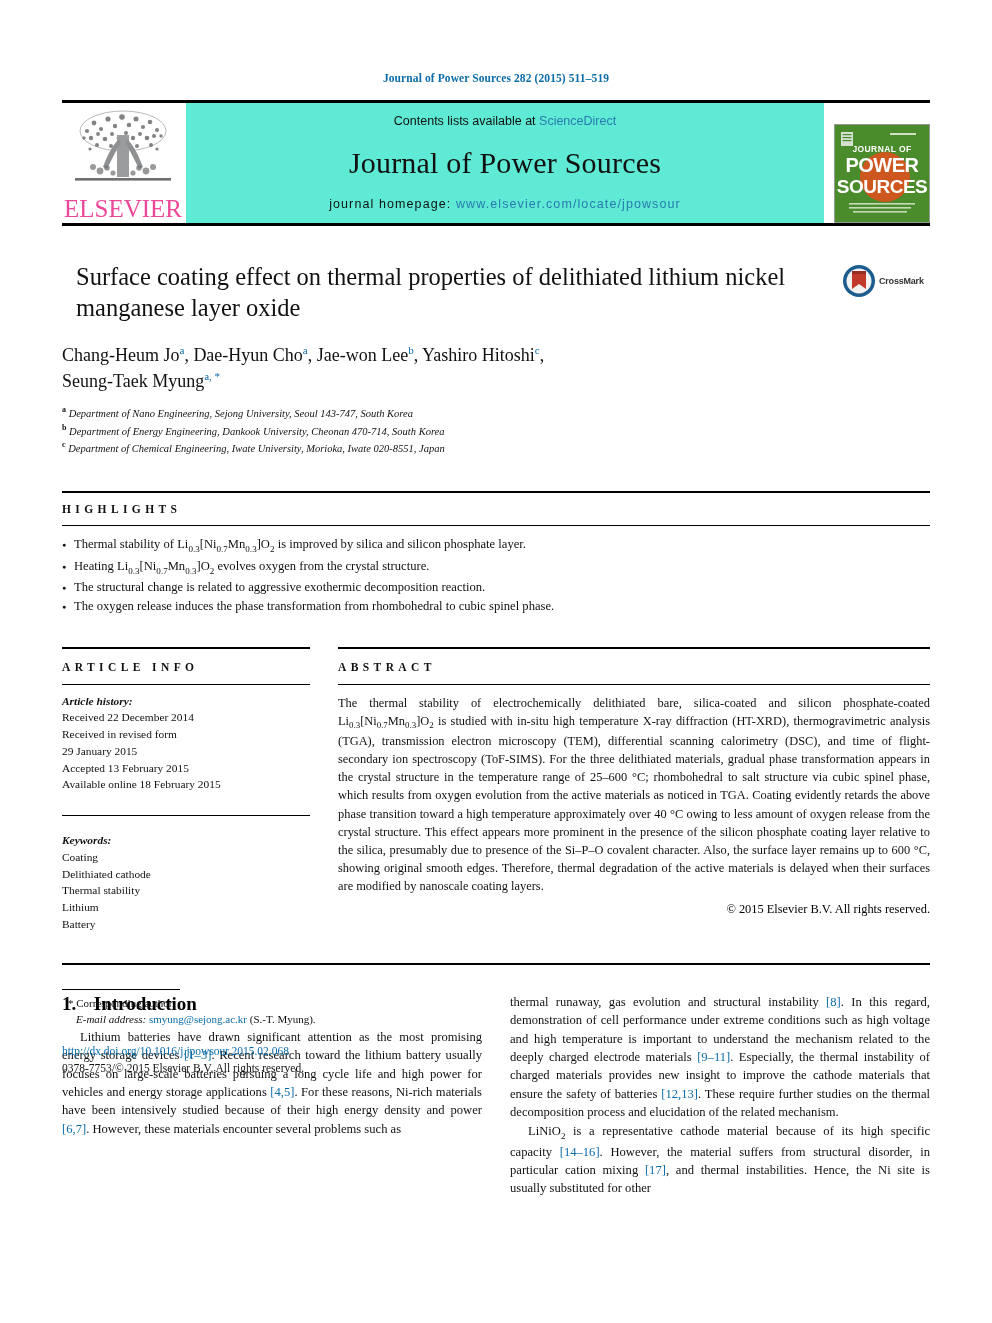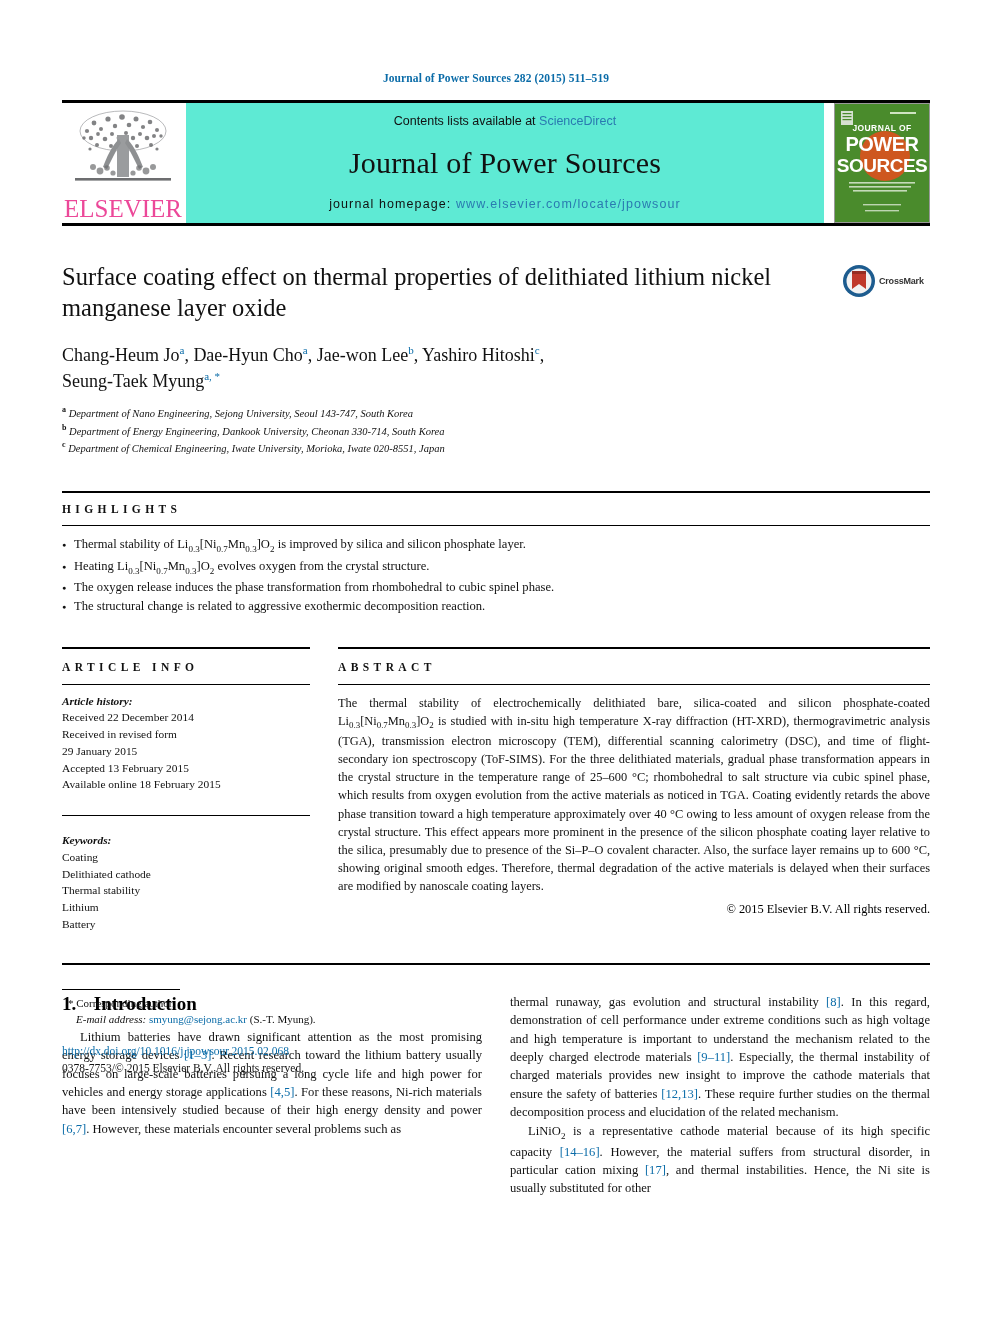--- a/index.html
+++ b/index.html
@@ -98,37 +98,38 @@
   }
   .cover-thumb {
     flex: 0 0 96px;
     width: 96px;
     margin-left: 10px;
     border: 1px solid #999;
     box-sizing: border-box;
     background: #0ea5e9;
     position: relative;
     overflow: hidden;
+    margin-top: 21px;
   }
   .masthead-rule {
     border-bottom: 3px solid #000;
   }
 
   
   .title-block {
     margin-top: 36px;
     position: relative;
   }
   .article-title {
     font-family: "Liberation Serif", serif;
     font-size: 24.5px;
     line-height: 1.26;
     font-weight: normal;
     color: #111;
-    margin: 0;
+    margin: 14px;
     max-width: 760px;
   }
   .authors {
     margin-top: 18px;
     font-family: Liberation Serif, serif;
     font-size: 18px;
     line-height: 1.45;
     color: #111;
     max-width: 760px;
   }
@@ -424,33 +425,33 @@
     <div class="authors">
       <span>Chang-Heum Jo</span><sup>a</sup>,
       <span>Dae-Hyun Cho</span><sup>a</sup>,
       <span>Jae-won Lee</span><sup>b</sup>,
       <span>Yashiro Hitoshi</span><sup>c</sup>,<br>
       <span>Seung-Taek Myung</span><sup>a, *</sup>
     </div>
 
     <div class="affiliations">
       <div><sup>a</sup> <span>Department of Nano Engineering, Sejong University, Seoul 143-747, South Korea</span></div>
-      <div><sup>b</sup> <span>Department of Energy Engineering, Dankook University, Cheonan 330-714, South Korea</span></div>
+      <div><sup>b</sup> <span>Department of Energy Engineering, Dankook University, Cheonan 470-714, South Korea</span></div>
       <div><sup>c</sup> <span>Department of Chemical Engineering, Iwate University, Morioka, Iwate 020-8551, Japan</span></div>
     </div>
   </div>
 
   <div class="highlights-wrap rule-top">
     <div class="sec-head" style="padding-top:10px;">HIGHLIGHTS</div>
     <div class="rule-thin"></div>
     <ul class="highlights-list">
       <li>Thermal stability of Li<sub>0.3</sub>[Ni<sub>0.7</sub>Mn<sub>0.3</sub>]O<sub>2</sub> is improved by silica and silicon phosphate layer.</li>
       <li>Heating Li<sub>0.3</sub>[Ni<sub>0.7</sub>Mn<sub>0.3</sub>]O<sub>2</sub> evolves oxygen from the crystal structure.</li>
+      <li>The structural change is related to aggressive exothermic decomposition reaction.</li>
       <li>The oxygen release induces the phase transformation from rhombohedral to cubic spinel phase.</li>
-      <li>The structural change is related to aggressive exothermic decomposition reaction.</li>
     </ul>
   </div>
 
   <div class="info-abstract">
 
     <div class="col-info rule-top">
       <div class="sec-head">ARTICLE INFO</div>
       <div class="rule-thin"></div>
       <div class="info-body">
         <div class="lead">Article history:</div>

